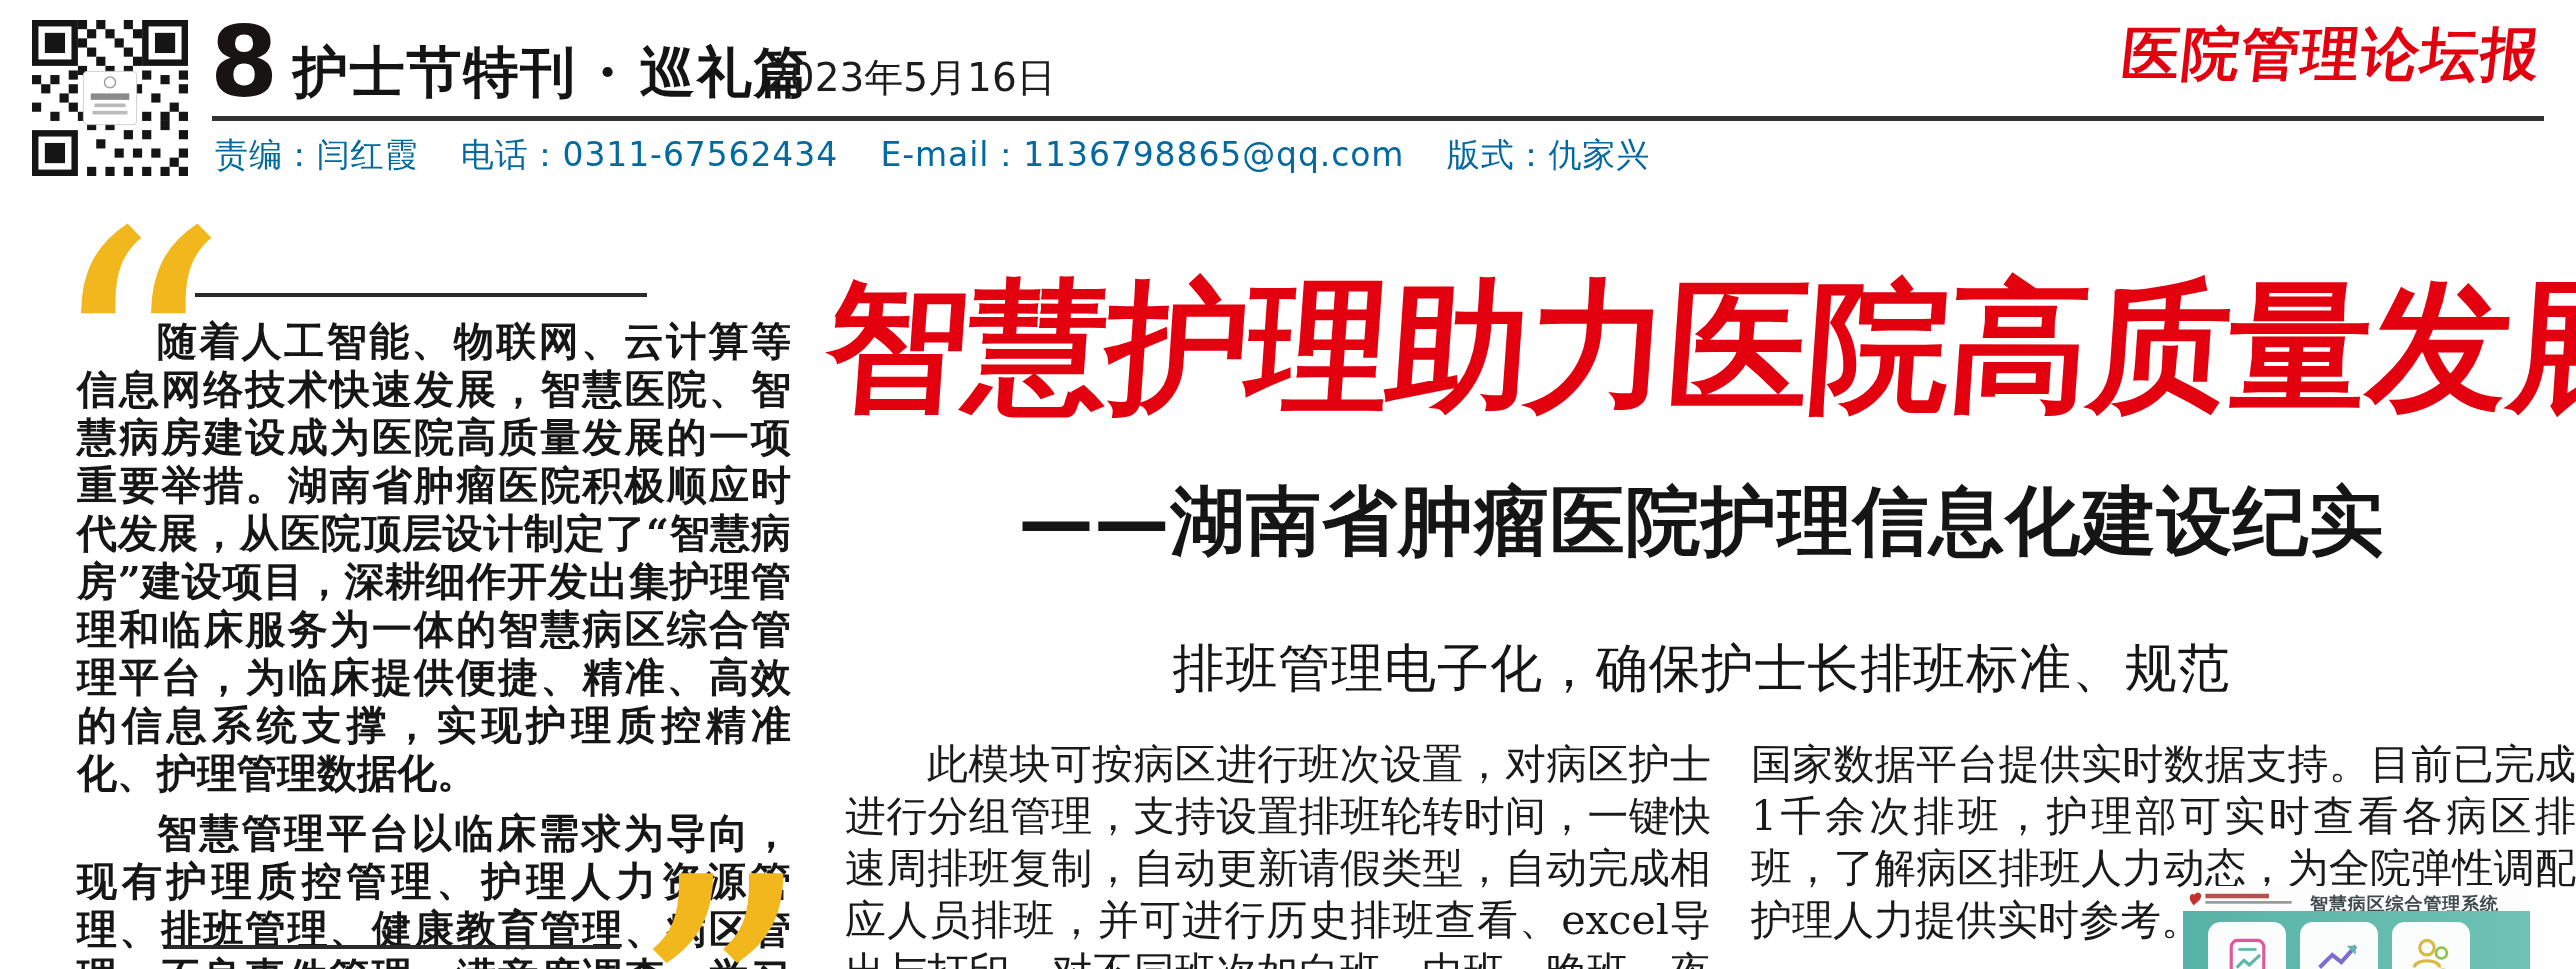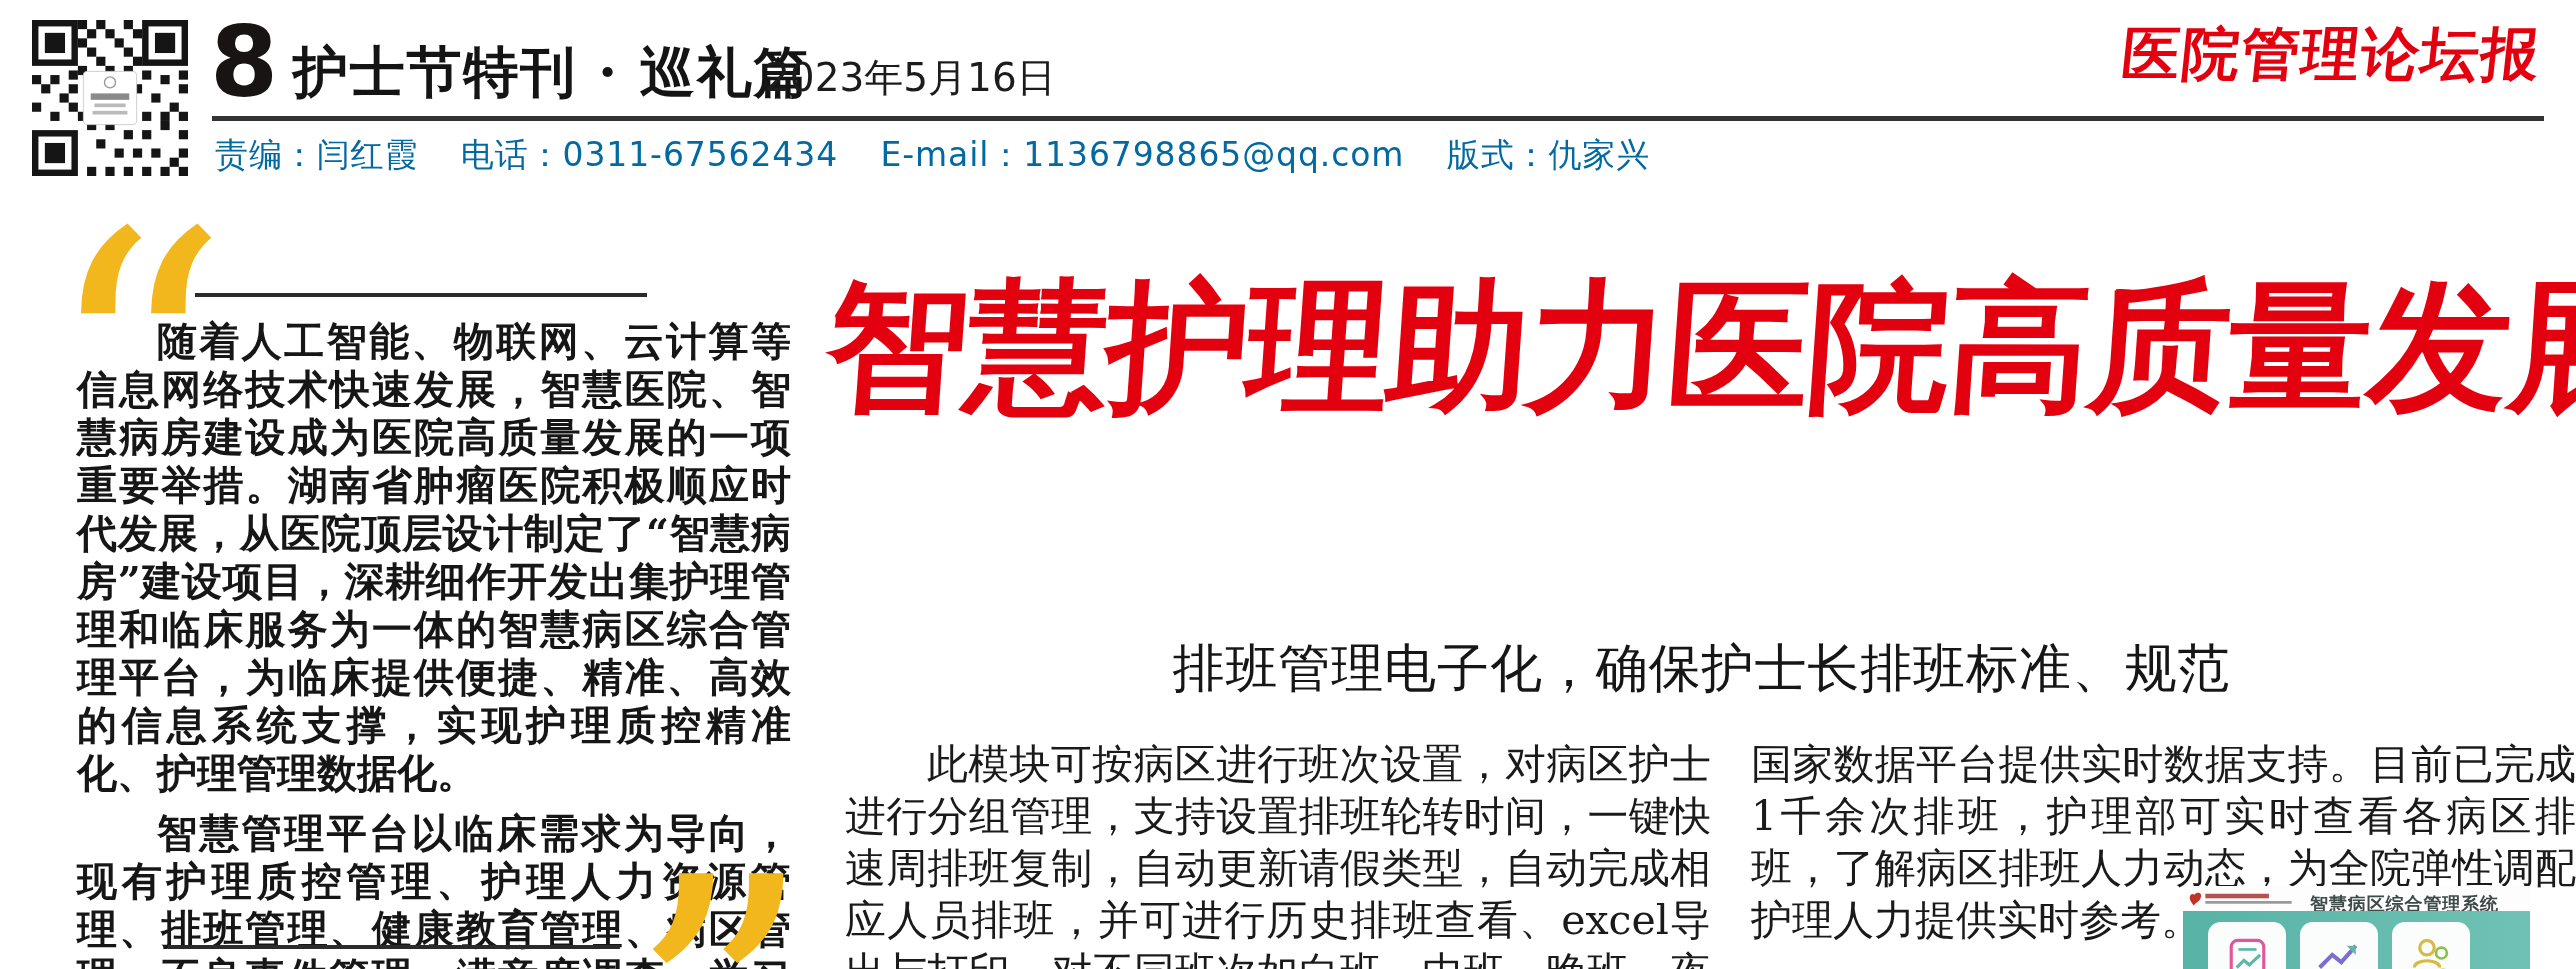--- a/index.html
+++ b/index.html
@@ -172,20 +172,21 @@
 
   <div class="quote-block">
     <p>随着人工智能、物联网、云计算等信息网络技术快速发展，智慧医院、智慧病房建设成为医院高质量发展的一项重要举措。湖南省肿瘤医院积极顺应时代发展，从医院顶层设计制定了“智慧病房”建设项目，深耕细作开发出集护理管理和临床服务为一体的智慧病区综合管理平台，为临床提供便捷、精准、高效的信息系统支撑，实现护理质控精准化、护理管理数据化。</p>
     <p>智慧管理平台以临床需求为导向，现有护理质控管理、护理人力资源管理、排班管理、健康教育管理、病区管理、不良事件管理、满意度调查、学习中心等八大功能，借助信息化手段积极优化护理服务流程和服务模式。</p>
   </div>
 
   <div class="big-quote close-quote">”</div>
   <div class="quote-rule-bottom"></div>
 
   <div class="headline">智慧护理助力医院高质量发展</div>
+  <div class="subtitle">——湖南省肿瘤医院护理信息化建设纪实</div>
   <div class="section-heading">排班管理电子化，确保护士长排班标准、规范</div>
 
   <div class="body-col col1">
     <p>此模块可按病区进行班次设置，对病区护士进行分组管理，支持设置排班轮转时间，一键快速周排班复制，自动更新请假类型，自动完成相应人员排班，并可进行历史排班查看、excel导出与打印。对不同班次如白班、中班、晚班、夜班按不同维度进行统计，按月、按季度统计不同病区</p>
   </div>
   <div class="body-col col2">
     <p>国家数据平台提供实时数据支持。目前已完成1千余次排班，护理部可实时查看各病区排班，了解病区排班人力动态，为全院弹性调配护理人力提供实时参考。</p>
   </div>
 
 

